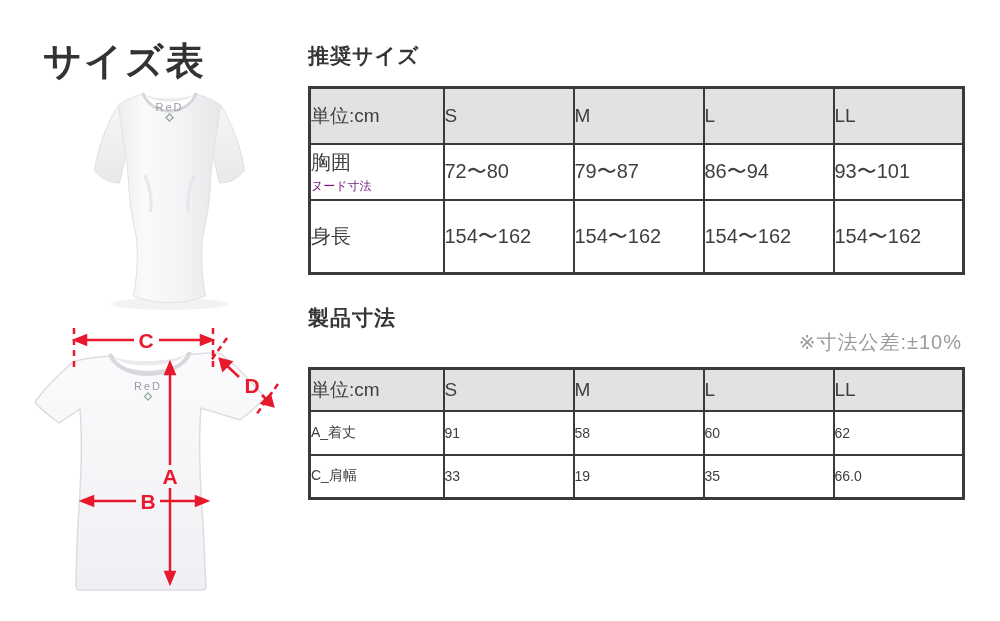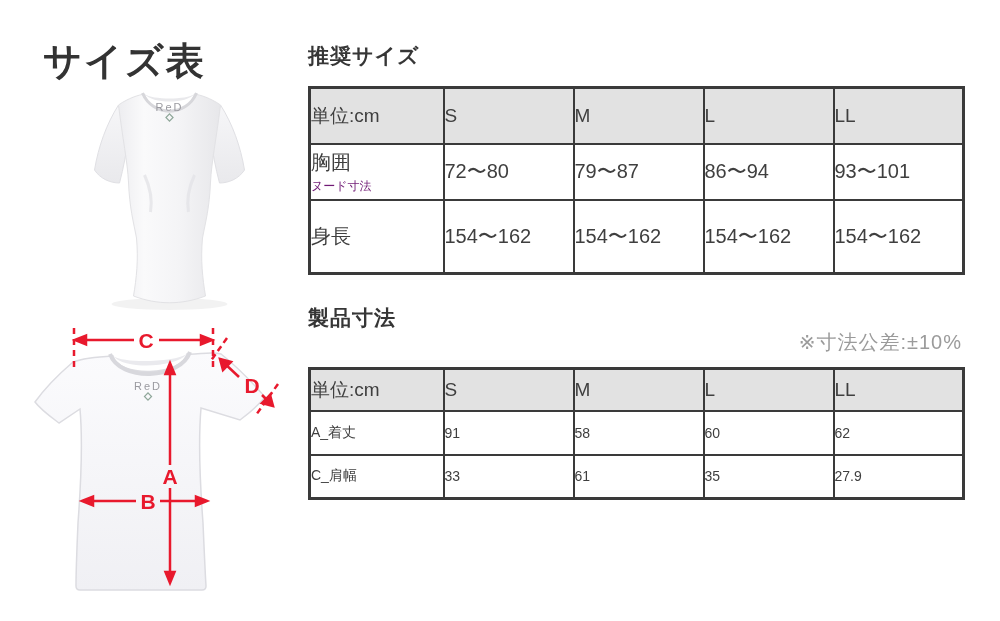--- a/index.html
+++ b/index.html
@@ -152,23 +152,23 @@
   <tr class="data">
     <td class="rowlabel">A_着丈</td>
     <td class="val">91</td>
     <td class="val">58</td>
     <td class="val">60</td>
     <td class="val">62</td>
   </tr>
   <tr class="data">
     <td class="rowlabel">C_肩幅</td>
     <td class="val">33</td>
-    <td class="val">61</td>
+    <td class="val">19</td>
     <td class="val">35</td>
-    <td class="val">27.9</td>
+    <td class="val">66.0</td>
   </tr>
 </tbody>
   </table>
 
 <div class="shirt-diagram">
   <svg viewBox="0 0 260 290">
     <defs>
       <linearGradient id="gFlat" x1="0" y1="0" x2="0" y2="1">
         <stop offset="0" stop-color="#fbfbfd"></stop>
         <stop offset="1" stop-color="#f0f0f4"></stop>

